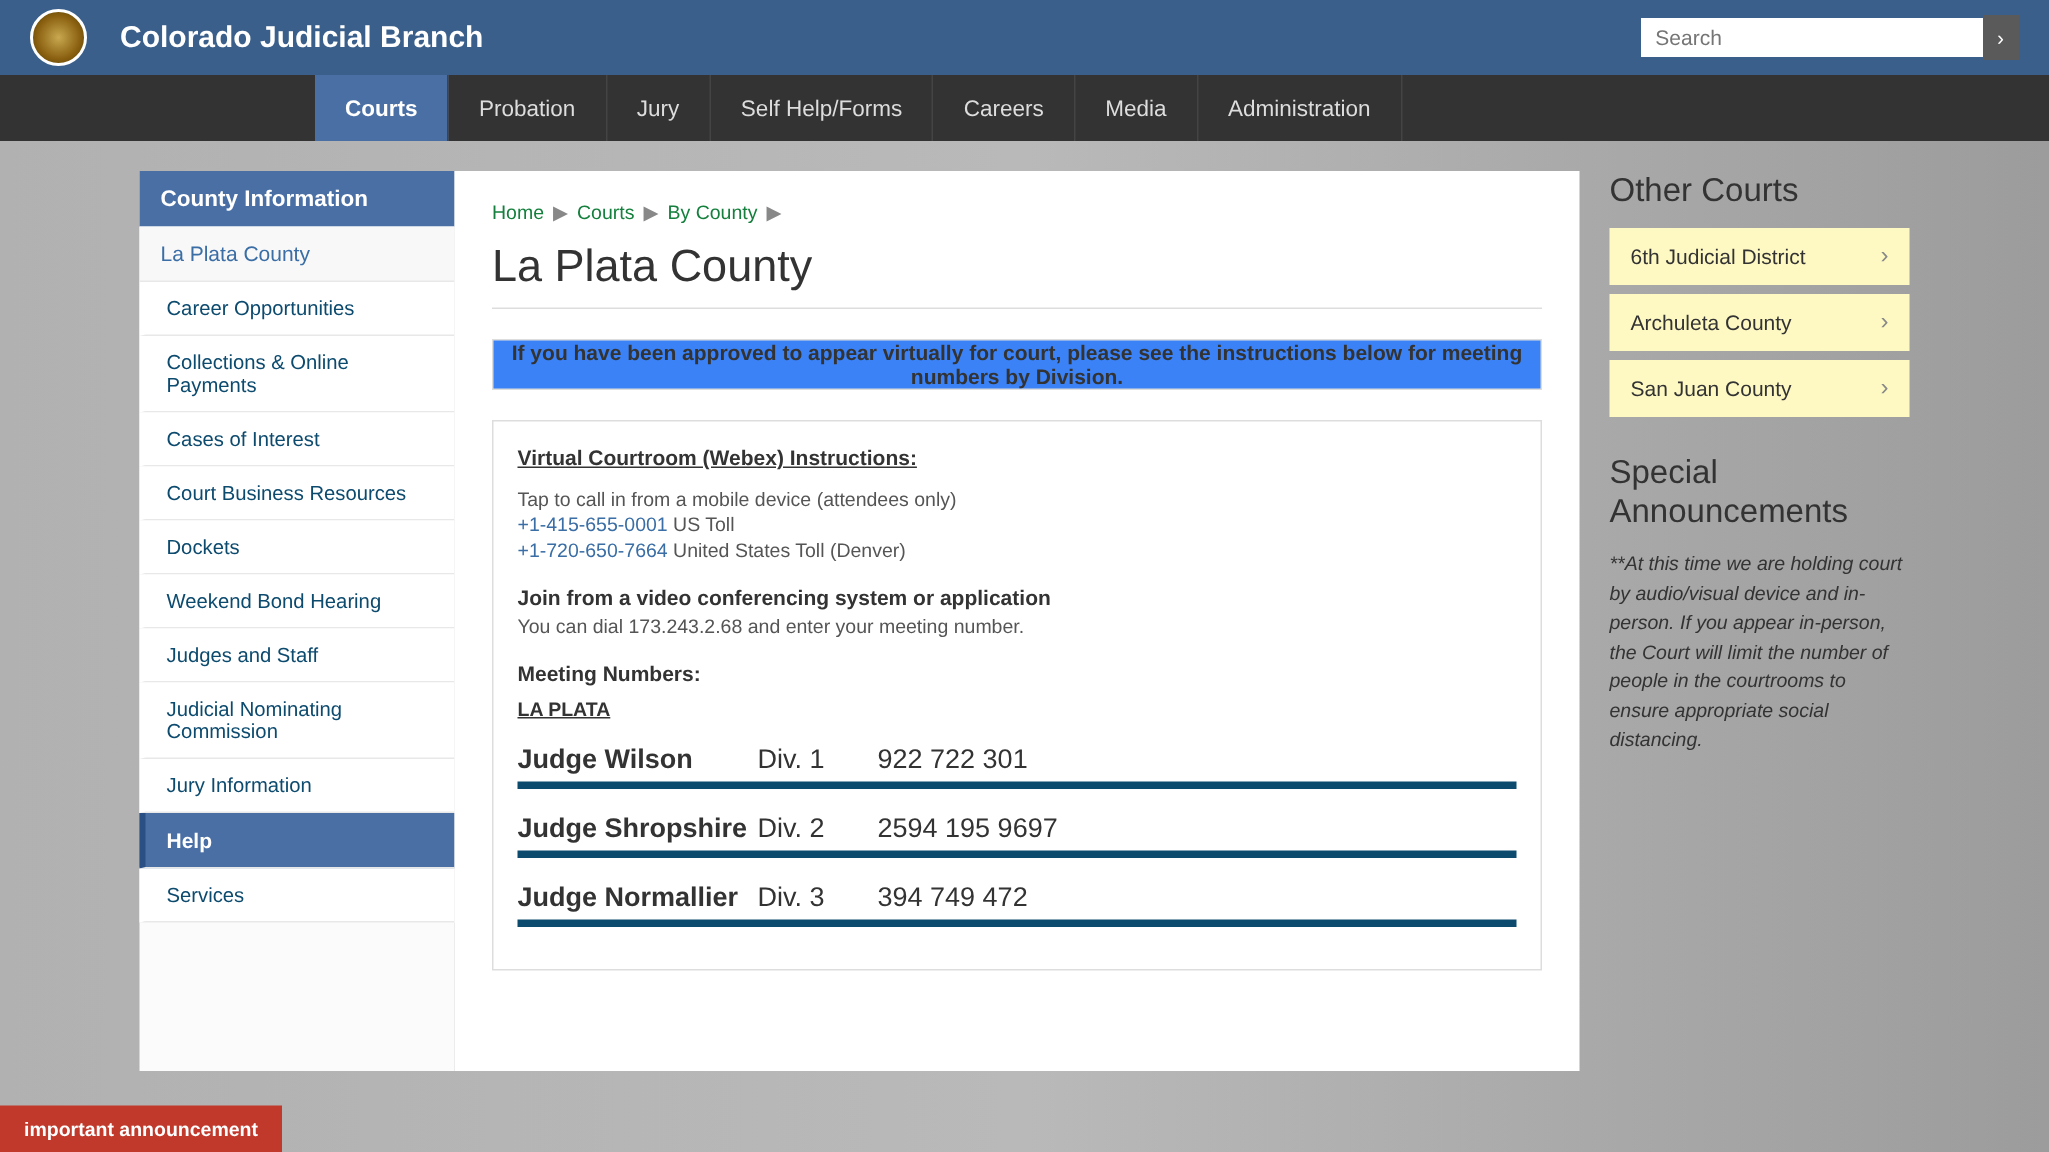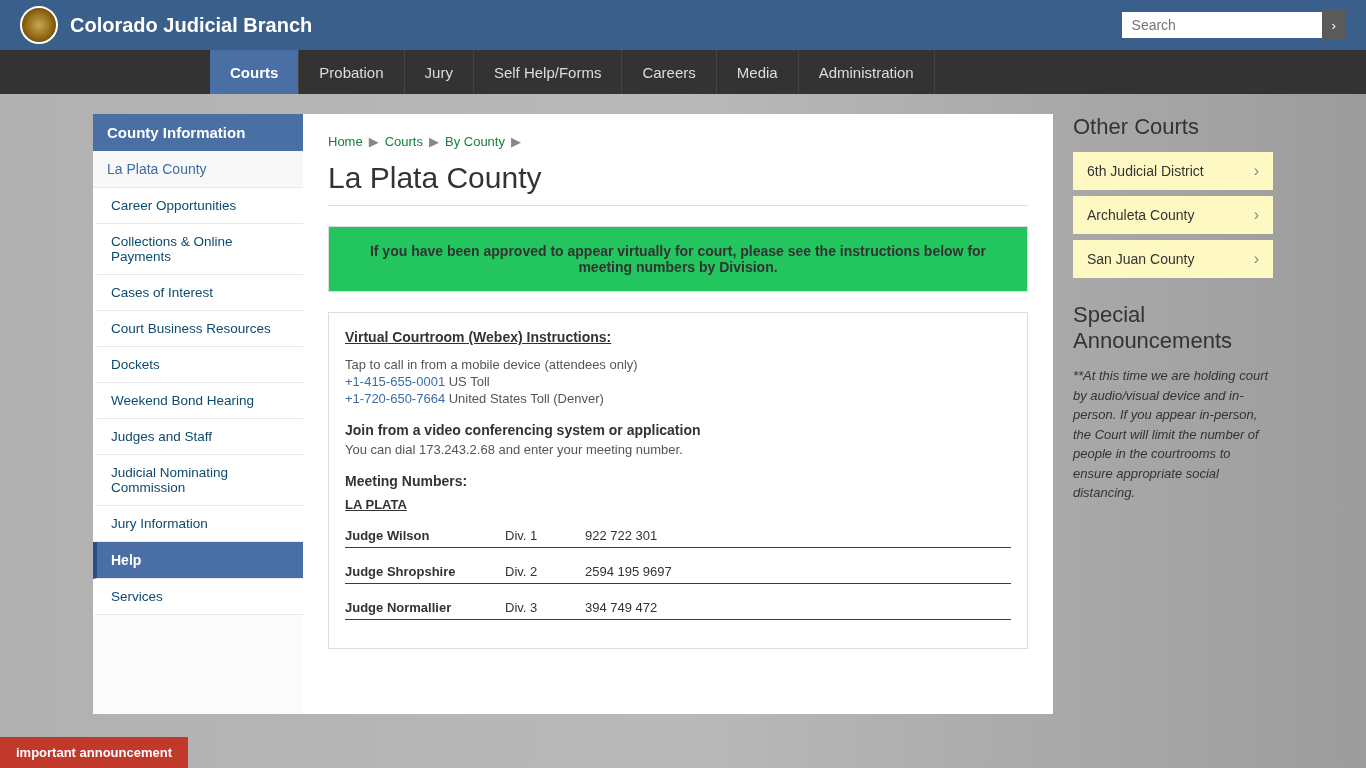--- a/index.html
+++ b/index.html
@@ -10,42 +10,42 @@
       background: #3a5f8a;
       display: flex;
       align-items: center;
       justify-content: space-between;
       padding: 6px 20px;
       height: 50px;
     }
     #logo-area {
       display: flex;
       align-items: center;
-      gap: 12px;
+      gap: 22px;
     }
     #logo-circle {
       width: 38px; height: 38px;
       border-radius: 50%;
       background: radial-gradient(circle, #c8a850 0%, #8a6010 60%, #4a3800 100%);
       border: 2px solid #fff;
       flex-shrink: 0;
     }
     #site-title {
       color: #fff;
       font-size: 20px;
       font-weight: bold;
     }
     #search-area {
       display: flex;
       align-items: center;
     }
     #search-input {
       padding: 5px 10px;
       border: none;
-      width: 200px;
+      width: 228px;
       font-size: 14px;
       background: #fff;
       color: #4d7c0f;
     }
     #search-btn {
       background: #5a5a5a;
       border: none;
       color: #fff;
       padding: 5px 10px;
       cursor: pointer;
@@ -162,23 +162,22 @@
     #page-title {
       font-size: 30px;
       font-weight: 300;
       color: #333;
       margin-bottom: 20px;
       border-bottom: 1px solid #ddd;
       padding-bottom: 10px;
     }
 
     #virtual-notice {
-      background: #22c55e;
+      background: #3b82f6;
       border: 1px solid #ddd;
-      padding: 16px;
       text-align: center;
       font-size: 14px;
       font-weight: bold;
       margin-bottom: 20px;
     }
 
     #virtual-instructions {
       border: 1px solid #ddd;
       padding: 16px;
       margin-bottom: 20px;
@@ -197,23 +196,23 @@
     #meeting-numbers h4 { font-size: 14px; font-weight: bold; margin-bottom: 8px; }
     #la-plata-label {
       font-size: 13px;
       font-weight: bold;
       text-decoration: underline;
       margin-bottom: 8px;
     }
     .judge-row {
       display: flex;
       gap: 0;
-      font-size: 13px;
+      font-size: 18px;
       padding: 4px 0;
-      border-bottom: 1px solid #0c4a6e;
+      border-bottom: 5px solid #0c4a6e;
       margin-top: 12px;
     }
     .judge-name { width: 160px; font-weight: bold; }
     .judge-div { width: 80px; }
     .judge-num { color: #333; }
 
     
     #right-sidebar {
       width: 220px;
       flex-shrink: 0;

